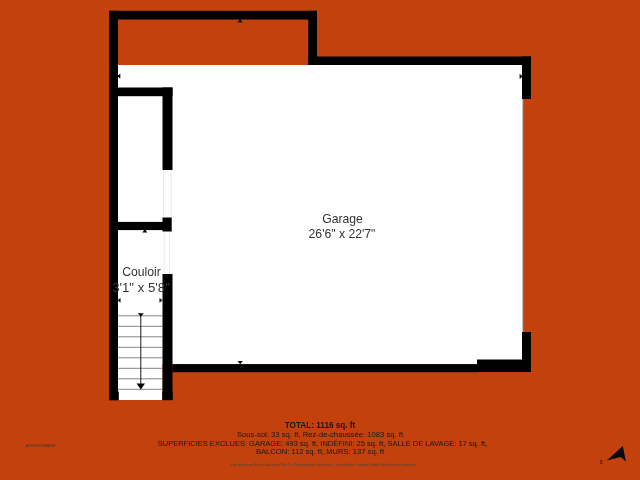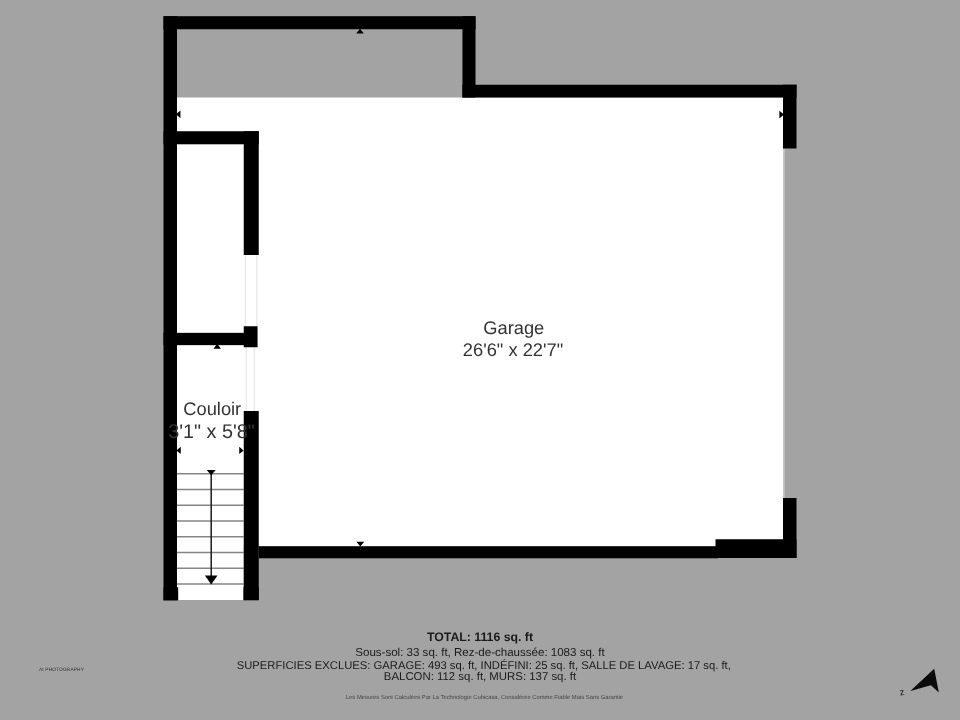--- a/index.html
+++ b/index.html
@@ -1,16 +1,16 @@
 <!DOCTYPE html>
 <html><head>
 <meta charset="utf-8">
 <style>
   html,body{margin:0;padding:0;background:#ffffff;}
-  #page{position:relative;width:640px;height:480px;background:#a3a3a3;overflow:hidden;
+  #page{position:relative;width:640px;height:480px;background:#c2410c;overflow:hidden;
         font-family:"Liberation Sans", sans-serif;}
   svg{position:absolute;left:0;top:0;}
 </style>
 </head>
 <body>
 <div id="page">
 <svg width="640" height="480" viewBox="0 0 640 480">
 
   <rect x="118" y="65" width="404" height="299" fill="#ffffff"></rect>
 

